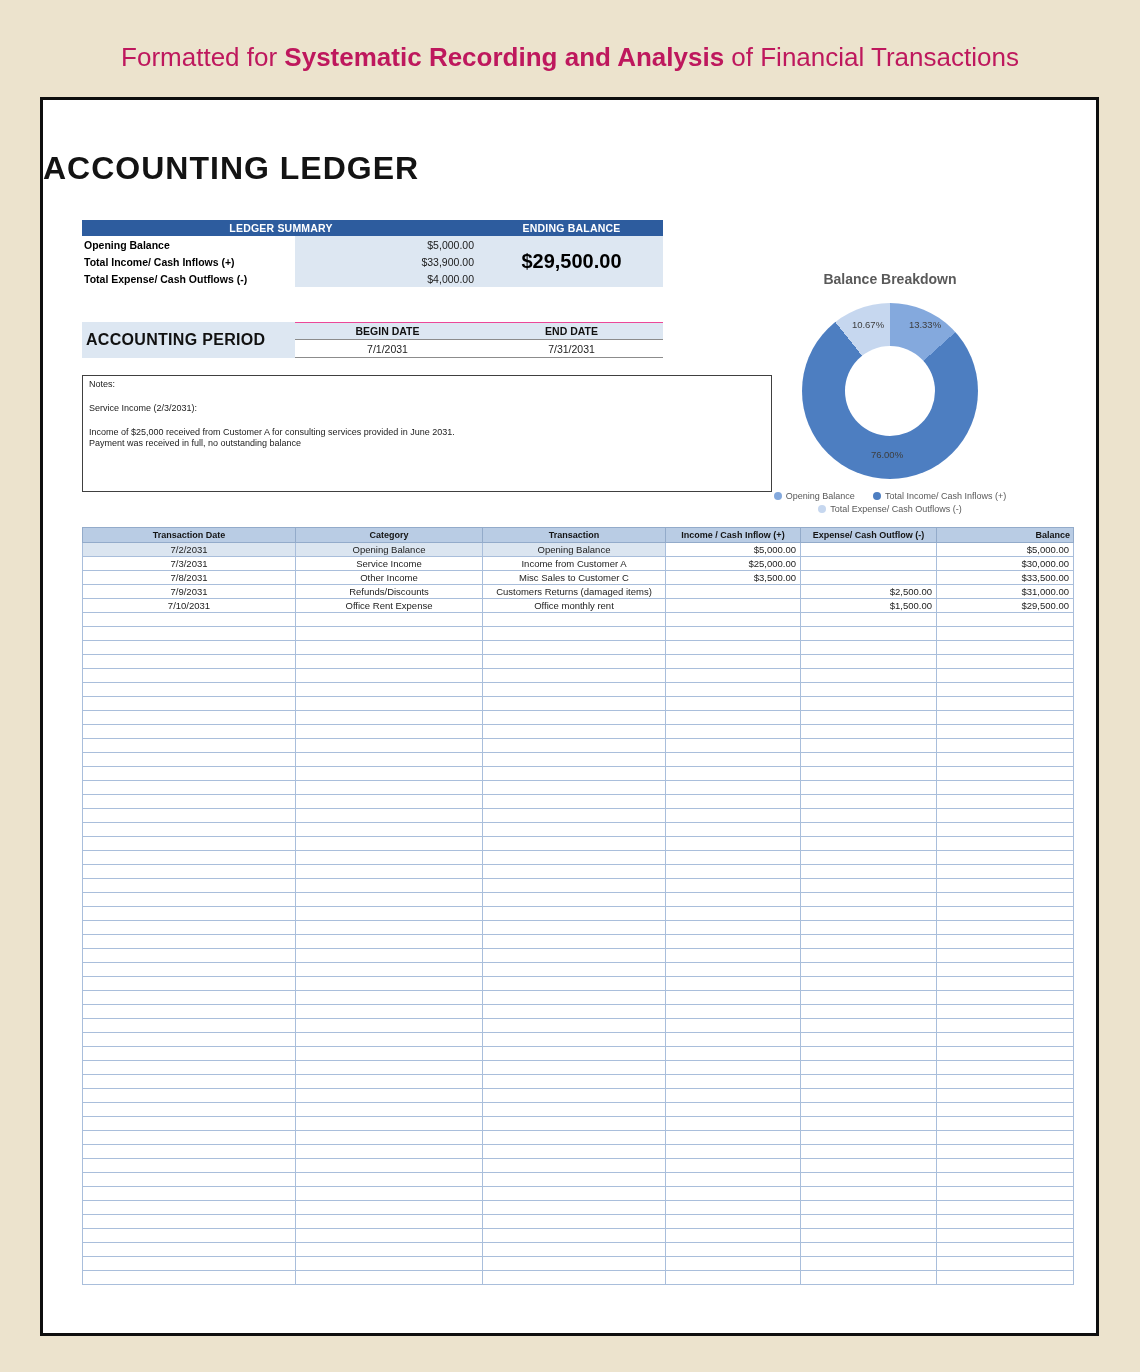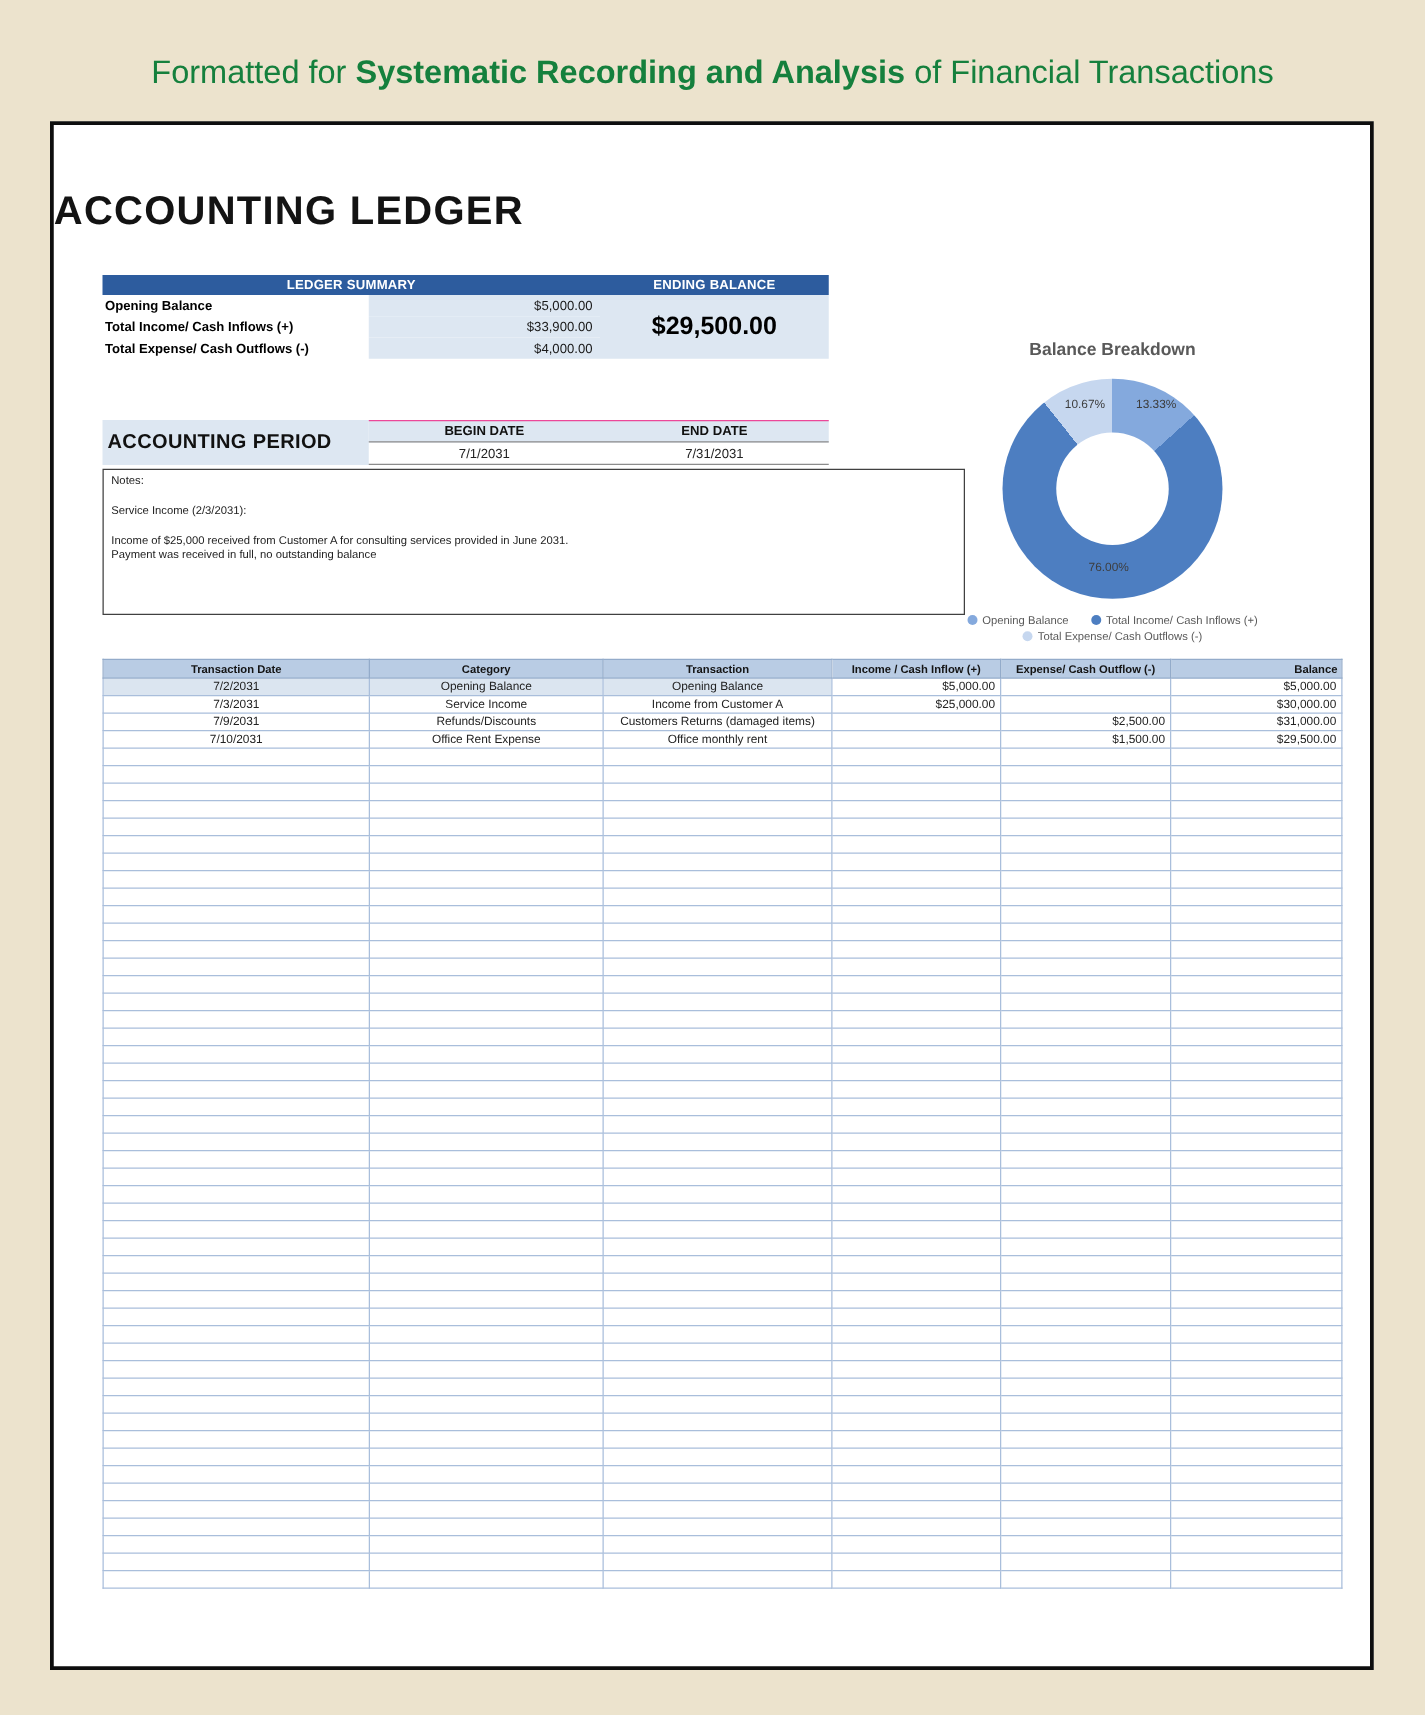--- a/index.html
+++ b/index.html
@@ -6,21 +6,21 @@
   html, body { width: 1140px; height: 1372px; }
   body {
     position: relative;
     background: var(--page-bg, #ece3cd);
     font-family: "Liberation Sans", sans-serif;
   }
 
   
   .banner {
     position: absolute; top: 42px; left: 0; width: 100%;
-    text-align: center; font-size: 26px; color: #15803d;
+    text-align: center; font-size: 26px; color: #be185d;
   }
   .banner b { font-weight: 700; }
 
   
   .page {
     position: absolute; left: 40px; top: 97px;
     width: 1059px; height: 1239px;
     background: #ffffff; border: 3px solid #0e0e0e;
     overflow: hidden;
   }
@@ -54,21 +54,21 @@
   .c1 { grid-column: 1; } .c2 { grid-column: 2; }
   .sum-ending {
     grid-column: 3; grid-row: 2 / 5;
     background: var(--cell-blue, #dde7f2);
     display: flex; align-items: center; justify-content: center;
     font-size: 20px; font-weight: bold; color: #000;
   }
 
   
   .period {
-    position: absolute; left: 39px; top: 236px;
+    position: absolute; left: 39px; top: 222px;
     display: grid;
     grid-template-columns: 213px 185px 183px;
     grid-template-rows: 18px 18px;
   }
   .period-title {
     grid-column: 1; grid-row: 1 / 3;
     background: var(--cell-blue, #dde7f2);
     font-size: 16px; font-weight: bold; letter-spacing: .3px; color: #111;
     display: flex; align-items: center; padding-left: 4px;
   }
@@ -229,20 +229,28 @@
         </tr>
         <tr>
           <td class="txt">7/3/2031</td>
           <td class="txt">Service Income</td>
           <td class="txt">Income from Customer A</td>
           <td class="num">$25,000.00</td>
           <td class="num"></td>
           <td class="num">$30,000.00</td>
         </tr>
         <tr>
+          <td class="txt">7/8/2031</td>
+          <td class="txt">Other Income</td>
+          <td class="txt">Misc Sales to Customer C</td>
+          <td class="num">$3,500.00</td>
+          <td class="num"></td>
+          <td class="num">$33,500.00</td>
+        </tr>
+        <tr>
           <td class="txt">7/9/2031</td>
           <td class="txt">Refunds/Discounts</td>
           <td class="txt">Customers Returns (damaged items)</td>
           <td class="num"></td>
           <td class="num">$2,500.00</td>
           <td class="num">$31,000.00</td>
         </tr>
         <tr>
           <td class="txt">7/10/2031</td>
           <td class="txt">Office Rent Expense</td>

